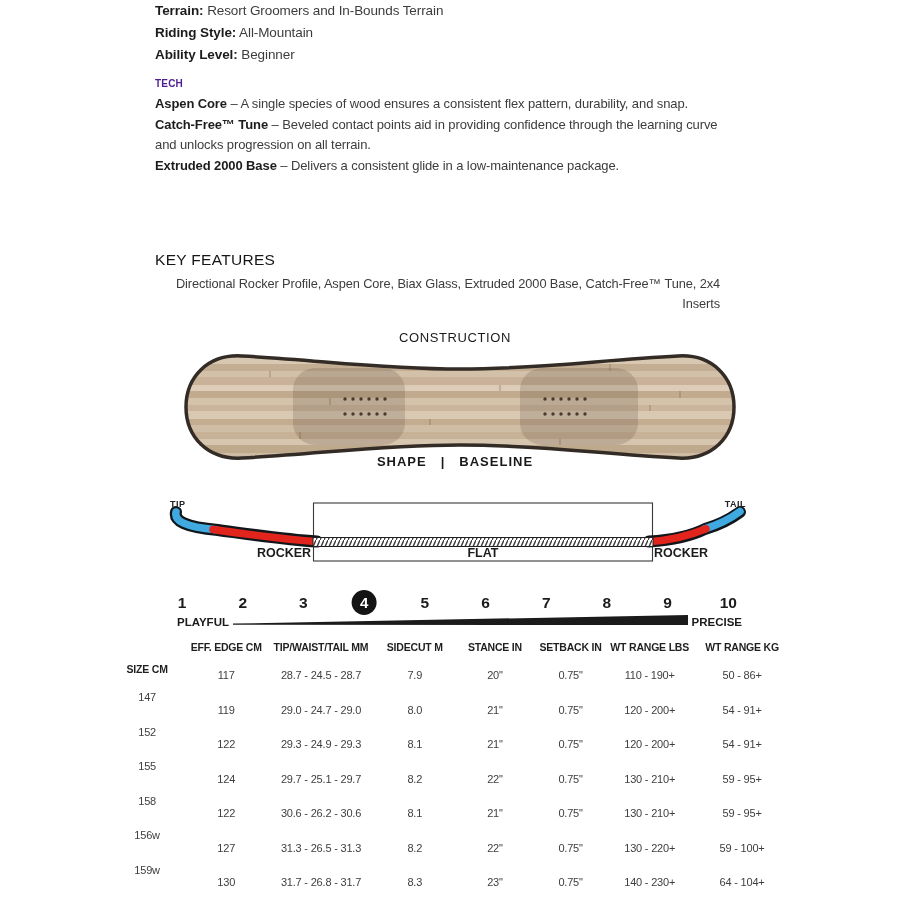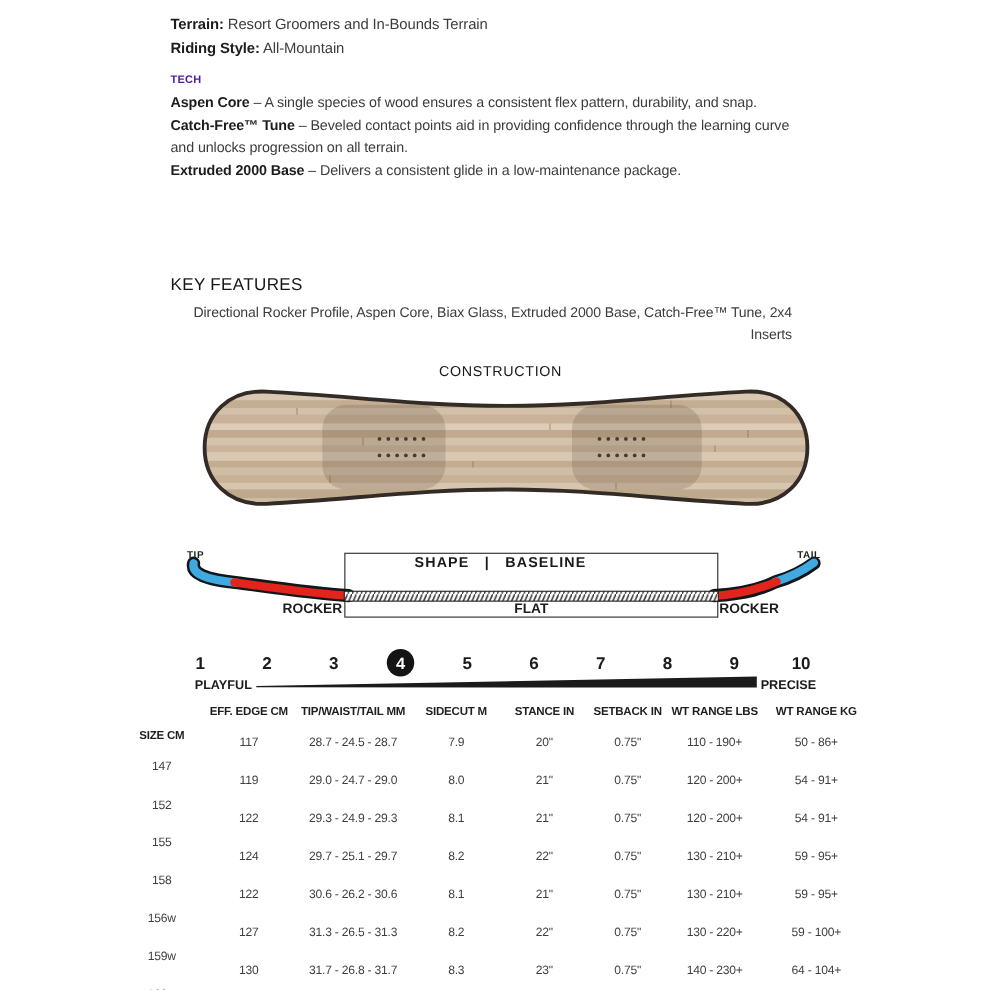--- a/index.html
+++ b/index.html
@@ -1,37 +1,37 @@
 <!DOCTYPE html>
 <html><head>
 <meta charset="utf-8">
 <style>
   * { margin:0; padding:0; box-sizing:border-box; }
   html,body { width:900px; height:900px; background:#ffffff;
     font-family:"Liberation Sans", sans-serif; color:#3c3c3c; }
   .abs { position:absolute; }
 
   
-  #top-block { left:155px; top:11px; width:600px; }
+  #top-block { left:155px; top:0; width:600px; }
   .meta-line { font-size:13.5px; line-height:22px; letter-spacing:-0.1px; }
   .meta-line b, .lead { font-weight:bold; color:#1c1c1c; }
   .tech-heading { font-size:10px; font-weight:bold; color:#4c1d95; margin-top:8px; line-height:20px; letter-spacing:0.2px; }
   .tech-par { width:572px; font-size:13px; line-height:20.5px; letter-spacing:-0.1px; }
 
   
   #features-block { left:155px; top:250px; width:600px; }
   .features-heading { font-size:15.5px; font-weight:normal; color:#161616; line-height:20px; letter-spacing:0.3px; }
   .features-text { width:565px; font-size:12.8px; line-height:19.5px; margin-top:4px; letter-spacing:-0.1px;text-align:right; }
 
   
   #construction-heading { left:155px; top:330px; width:600px; text-align:center;
     font-size:13px; font-weight:normal; color:#1a1a1a; letter-spacing:0.6px; }
 
   
-  #shape-heading { left:155px; top:503px; width:600px; display:flex; justify-content:center; gap:14px;
+  #shape-heading { left:155px; top:454px; width:600px; display:flex; justify-content:center; gap:14px;
     font-size:13px; font-weight:bold; color:#1a1a1a; letter-spacing:1px; }
 
   
   #spec-table { left:112px; top:636px; width:682px; }
   .tr { display:flex; width:100%; align-items:center; }
   .tr.head { height:22px; }
   .tr.body { height:34.5px; }
   .td { text-align:center; white-space:nowrap; overflow:visible; }
   .head .td { font-size:10.5px; font-weight:bold; color:#1f1f1f; letter-spacing:-0.2px; }
   .body .td { font-size:11px; color:#3e3e3e; letter-spacing:-0.2px; }
@@ -44,20 +44,24 @@
 <body>
 
 <div class="abs" id="top-block">
   <div class="meta-line">
     <b>Terrain:</b>
     <span>Resort Groomers and In-Bounds Terrain</span>
   </div>
   <div class="meta-line">
     <b>Riding Style:</b>
     <span>All-Mountain</span>
+  </div>
+  <div class="meta-line">
+    <b>Ability Level:</b>
+    <span>Beginner</span>
   </div>
   <div class="tech-heading">TECH</div>
   <p class="tech-par">
     <span class="lead">Aspen Core</span>
     <span>–</span>
     <span>A single species of wood ensures a consistent flex pattern, durability, and snap.</span>
   </p>
   <p class="tech-par">
     <span class="lead">Catch-Free™ Tune</span>
     <span>–</span>

